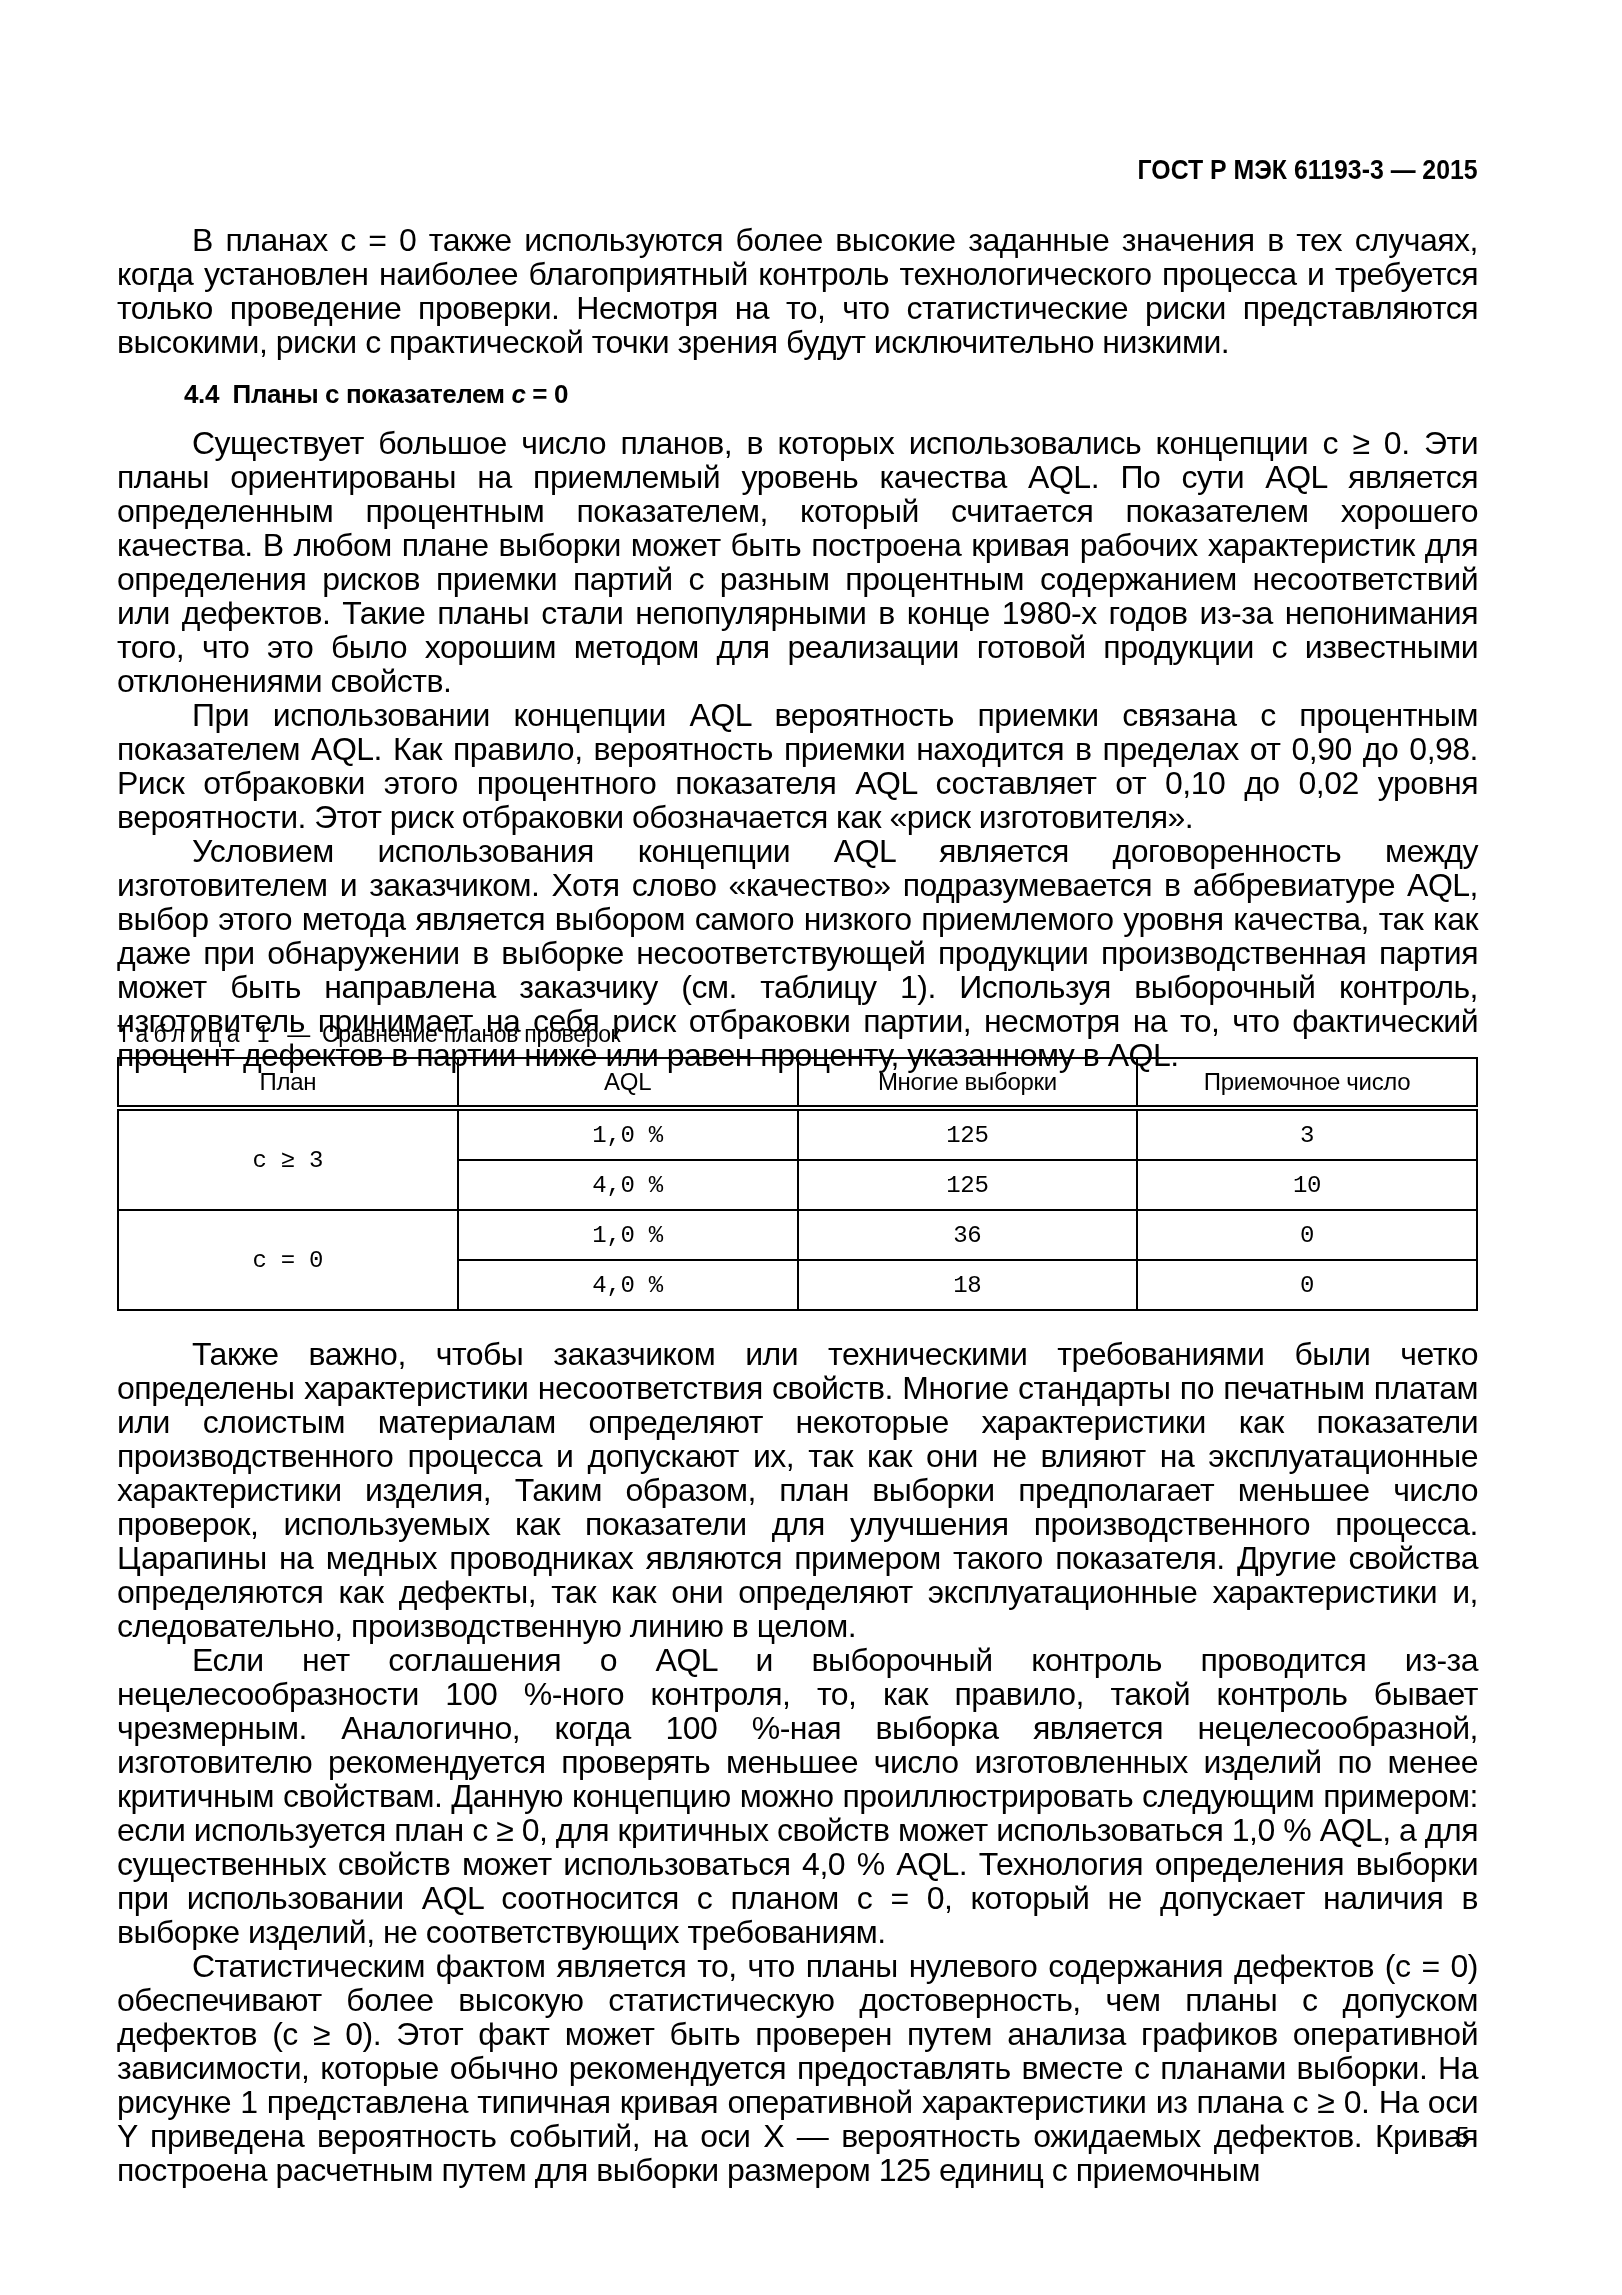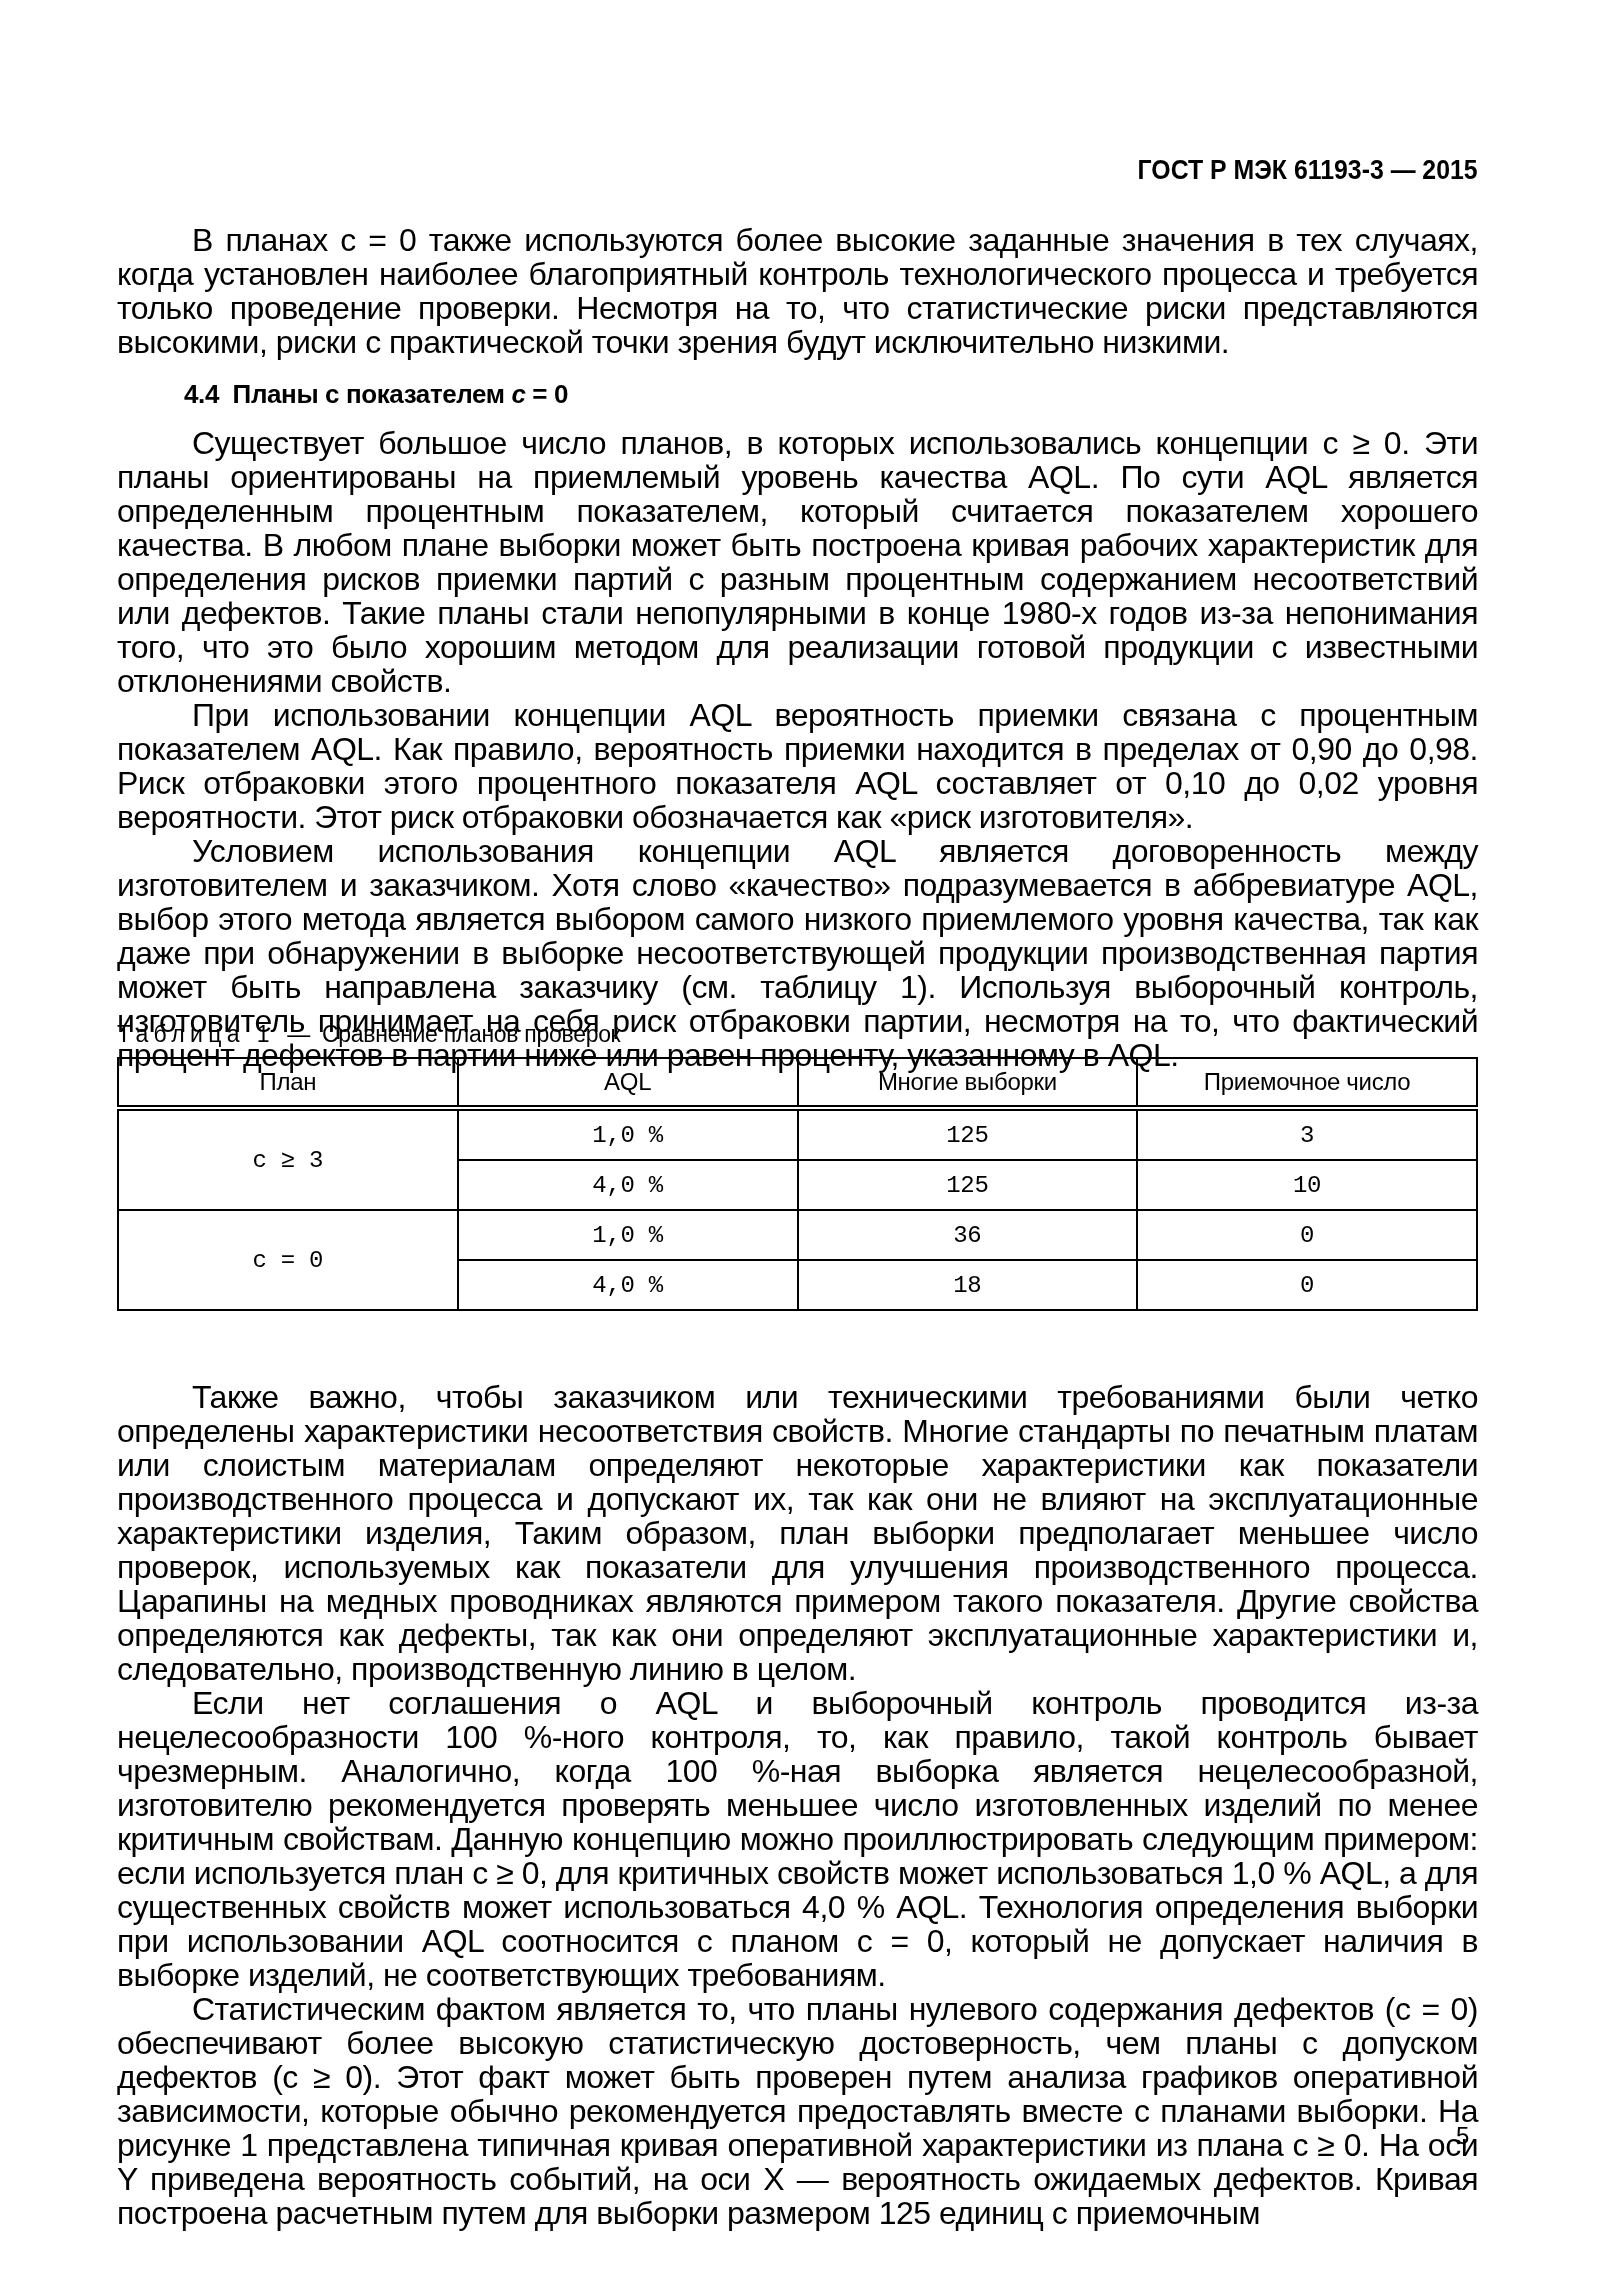--- a/index.html
+++ b/index.html
@@ -96,20 +96,20 @@
       <td>0</td>
     </tr>
     <tr>
       <td>4,0 %</td>
       <td>18</td>
       <td>0</td>
     </tr>
   </tbody>
 </table>
 
-<div class="text-block" style="top:1337px;margin-top:43px;">
+<div class="text-block" style="top:1337px;">
   <p>Также важно, чтобы заказчиком или техническими требованиями были четко определены характеристики несоответствия свойств. Многие стандарты по печатным платам или слоистым материалам определяют некоторые характеристики как показатели производственного процесса и допускают их, так как они не влияют на эксплуатационные характеристики изделия, Таким образом, план выборки предполагает меньшее число проверок, используемых как показатели для улучшения производственного процесса. Царапины на медных проводниках являются примером такого показателя. Другие свойства определяются как дефекты, так как они определяют эксплуатационные характеристики и, следовательно, производственную линию в целом.</p>
   <p>Если нет соглашения о AQL и выборочный контроль проводится из-за нецелесообразности 100 %-ного контроля, то, как правило, такой контроль бывает чрезмерным. Аналогично, когда 100 %-ная выборка является нецелесообразной, изготовителю рекомендуется проверять меньшее число изготовленных изделий по менее критичным свойствам. Данную концепцию можно проиллюстрировать следующим примером: если используется план c ≥ 0, для критичных свойств может использоваться 1,0 % AQL, а для существенных свойств может использоваться 4,0 % AQL. Технология определения выборки при использовании AQL соотносится с планом c = 0, который не допускает наличия в выборке изделий, не соответствующих требованиям.</p>
   <p>Статистическим фактом является то, что планы нулевого содержания дефектов (c = 0) обеспечивают более высокую статистическую достоверность, чем планы с допуском дефектов (c ≥ 0). Этот факт может быть проверен путем анализа графиков оперативной зависимости, которые обычно рекомендуется предоставлять вместе с планами выборки. На рисунке 1 представлена типичная кривая оперативной характеристики из плана c ≥ 0. На оси Y приведена вероятность событий, на оси X — вероятность ожидаемых дефектов. Кривая построена расчетным путем для выборки размером 125 единиц с приемочным</p>
 </div>
 
 <div class="page-number">5</div>
 
 
 </body></html>

